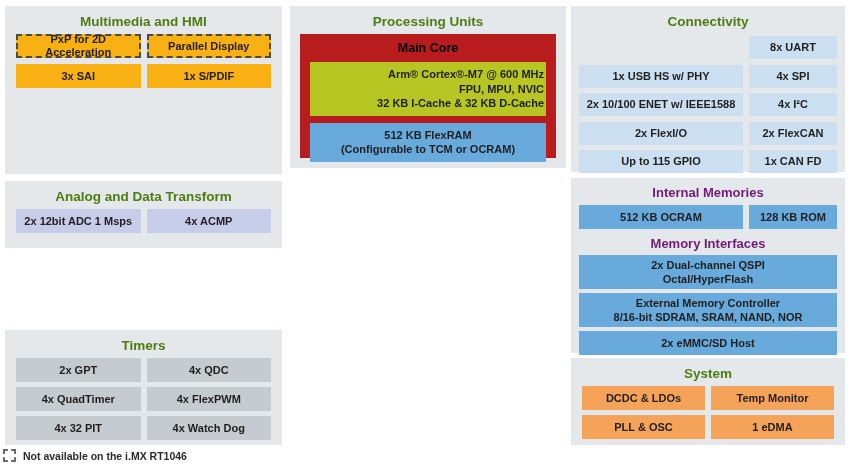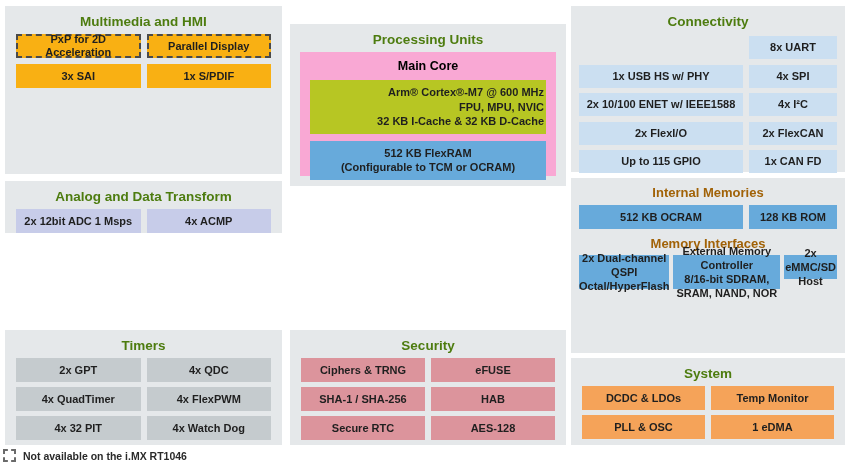--- a/index.html
+++ b/index.html
@@ -21,54 +21,54 @@
   .blue    { background: #67aadb; }
   .pale    { background: #cbdff1; }
   .lav     { background: #c7cce9; }
   .gray    { background: #c5cbce; }
   .rose    { background: #dc949c; }
   .peach   { background: #f5a359; }
   .dashed  { border: 2px dashed #4a4a4a; }
 
   
   .sec-multimedia   { left: 5px;   top: 6px;   width: 277px; height: 168px; }
-  .sec-processing   { left: 290px; top: 24px;   width: 276px; height: 162px; }
+  .sec-processing   { left: 290px; top: 6px;   width: 276px; height: 162px; }
   .sec-connectivity { left: 571px; top: 6px;   width: 274px; height: 166px; }
-  .sec-analog       { left: 5px;   top: 181px; width: 277px; height: 52px;  }
+  .sec-analog       { left: 5px;   top: 181px; width: 277px; height: 67px;  }
   .sec-memories     { left: 571px; top: 178px; width: 274px; height: 175px; }
   .sec-timers       { left: 5px;   top: 330px; width: 277px; height: 115px; }
   .sec-security     { left: 290px; top: 330px; width: 276px; height: 115px; }
   .sec-system       { left: 571px; top: 358px; width: 274px; height: 87px;  }
 
   .grid2 { display: grid; grid-template-columns: 1fr 1fr; column-gap: 6px; row-gap: 5px; padding: 0 11px; }
   .grid2 .box { height: 24px; }
   .sec-multimedia .grid2 { row-gap: 6px; }
 
   
-  .main-core { position: absolute; left: 10px; right: 10px; top: 28px; bottom: 10px; background: #f9a8d4; }
+  .main-core { position: absolute; left: 10px; right: 10px; top: 28px; bottom: 10px; background: #b91c1c; }
   .mc-title { text-align: center; font-weight: bold; font-size: 12.5px; color: #000; padding-top: 7px; }
   .mc-box { margin: 7px 10px 0 10px; padding: 5px 2px; }
   .mc-box span { display: block; }
   .mc-box.green { line-height: 14.5px; }
   .mc-box.blue  { line-height: 14.5px; }
 
   
   .conn-cols { display: flex; gap: 6px; padding: 0 8px; margin-top: 2px; align-items: flex-end; }
   .conn-col { display: flex; flex-direction: column; gap: 5.5px; }
   .conn-left { width: 164px; }
   .conn-right { flex: 1; }
   .conn-col .box { height: 23px; }
 
   
-  .mem-title { text-align: center; font-weight: bold; font-size: 13px; color: #a16207; padding-top: 7px; }
+  .mem-title { text-align: center; font-weight: bold; font-size: 13px; color: #701a75; padding-top: 7px; }
   .mem-row { display: flex; gap: 6px; padding: 0 8px; margin-top: 5px; }
   .mem-row .box { height: 24px; }
   .mem-left { width: 164px; }
   .mem-right { flex: 1; }
-  .mem-stack { display: flex; gap: 4px; padding: 0 8px; margin-top: 4px; }
+  .mem-stack { display: flex; flex-direction: column; gap: 4px; padding: 0 8px; margin-top: 4px; }
   .mem-stack .box { height: 34px; line-height: 14px; }
   .mem-stack .box.single { height: 24px; }
   .mem-stack .box span { display: block; }
 
   
   .legend { position: absolute; left: 3px; top: 449px; display: flex; align-items: center; gap: 7px; }
   .legend-swatch { width: 13px; height: 13px; border: 2px dashed #6a6a6a; background: #ffffff; }
   .legend-label { font-weight: bold; font-size: 10.5px; color: #2a2a2a; }
 </style>
 </head>
@@ -156,31 +156,20 @@
     <div class="grid2">
       <div class="box gray">2x GPT</div>
       <div class="box gray">4x QDC</div>
       <div class="box gray">4x QuadTimer</div>
       <div class="box gray">4x FlexPWM</div>
       <div class="box gray">4x 32 PIT</div>
       <div class="box gray">4x Watch Dog</div>
     </div>
   </div>
 
-  <div class="section sec-security">
-    <div class="sec-title">Security</div>
-    <div class="grid2">
-      <div class="box rose">Ciphers &amp; TRNG</div>
-      <div class="box rose">eFUSE</div>
-      <div class="box rose">SHA-1 / SHA-256</div>
-      <div class="box rose">HAB</div>
-      <div class="box rose">Secure RTC</div>
-      <div class="box rose">AES-128</div>
-    </div>
-  </div>
 
   <div class="section sec-system">
     <div class="sec-title">System</div>
     <div class="grid2">
       <div class="box peach">DCDC &amp; LDOs</div>
       <div class="box peach">Temp Monitor</div>
       <div class="box peach">PLL &amp; OSC</div>
       <div class="box peach">1 eDMA</div>
     </div>
   </div>

